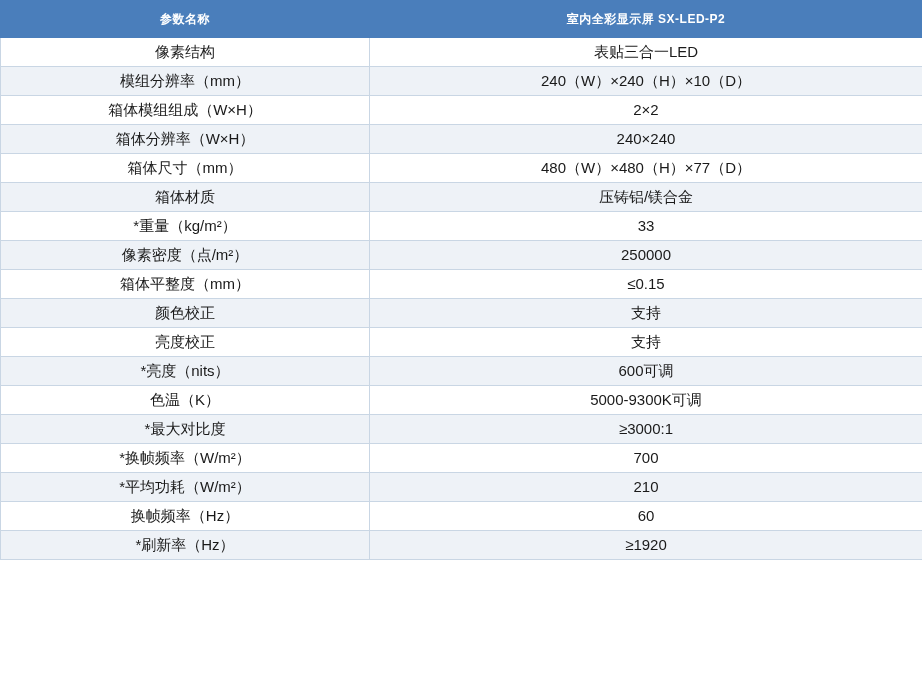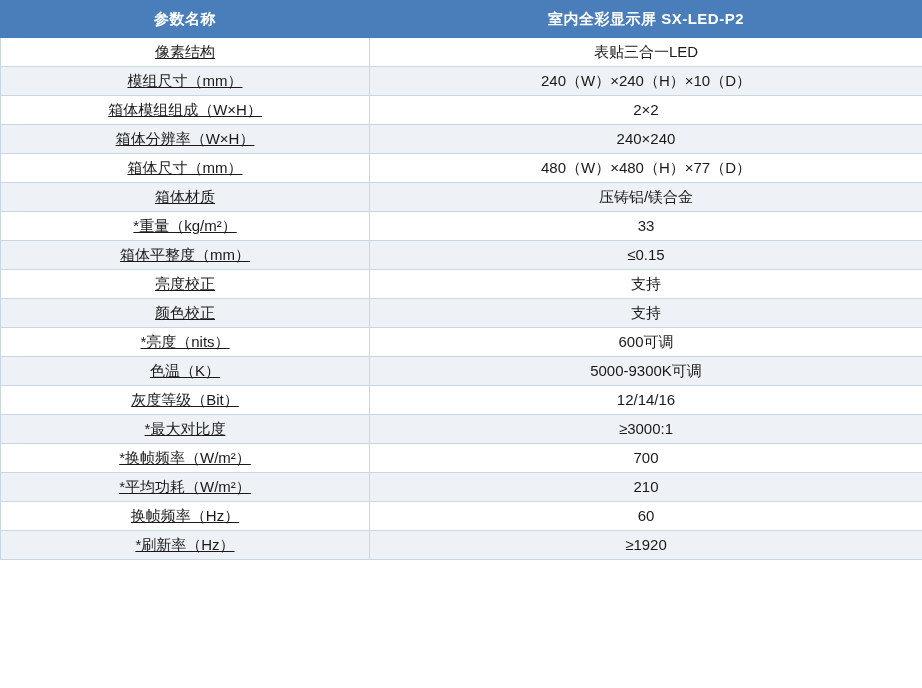--- a/index.html
+++ b/index.html
@@ -30,34 +30,33 @@
     color: #1a1a1a;
     padding: 0;
     height: 28px;
     line-height: 1.25;
     font-weight: normal;
   }
   .spec-table thead th {
     background: #4a7ebb;
     color: #ffffff;
     font-weight: bold;
-    font-size: 15px;
+    font-size: 12px;
     height: 36px;
     border: 1px solid #4a7ebb;
     letter-spacing: 0.5px;
   }
   .spec-table tbody tr:nth-child(odd) td {
     background: #ffffff;
   }
   .spec-table tbody tr:nth-child(even) td {
     background: #eef2f7;
   }
   .cell-name {
     white-space: nowrap;
-    text-decoration: underline;
   }
   .cell-value {
     white-space: nowrap;
   }
 </style>
 </head>
 <body>
 
 <table class="spec-table">
   <colgroup>
@@ -69,21 +68,21 @@
       <th>参数名称</th>
       <th>室内全彩显示屏 SX-LED-P2</th>
     </tr>
   </thead>
   <tbody id="table-body">
       <tr>
         <td class="cell-name">像素结构</td>
         <td class="cell-value">表贴三合一LED</td>
       </tr>
       <tr>
-        <td class="cell-name">模组尺寸（mm）</td>
+        <td class="cell-name">模组分辨率（mm）</td>
         <td class="cell-value">240（W）×240（H）×10（D）</td>
       </tr>
       <tr>
         <td class="cell-name">箱体模组组成（W×H）</td>
         <td class="cell-value">2×2</td>
       </tr>
       <tr>
         <td class="cell-name">箱体分辨率（W×H）</td>
         <td class="cell-value">240×240</td>
       </tr>
@@ -93,42 +92,42 @@
       </tr>
       <tr>
         <td class="cell-name">箱体材质</td>
         <td class="cell-value">压铸铝/镁合金</td>
       </tr>
       <tr>
         <td class="cell-name">*重量（kg/m²）</td>
         <td class="cell-value">33</td>
       </tr>
       <tr>
+        <td class="cell-name">像素密度（点/m²）</td>
+        <td class="cell-value">250000</td>
+      </tr>
+      <tr>
         <td class="cell-name">箱体平整度（mm）</td>
         <td class="cell-value">≤0.15</td>
       </tr>
       <tr>
-        <td class="cell-name">亮度校正</td>
+        <td class="cell-name">颜色校正</td>
         <td class="cell-value">支持</td>
       </tr>
       <tr>
-        <td class="cell-name">颜色校正</td>
+        <td class="cell-name">亮度校正</td>
         <td class="cell-value">支持</td>
       </tr>
       <tr>
         <td class="cell-name">*亮度（nits）</td>
         <td class="cell-value">600可调</td>
       </tr>
       <tr>
         <td class="cell-name">色温（K）</td>
         <td class="cell-value">5000-9300K可调</td>
-      </tr>
-      <tr>
-        <td class="cell-name">灰度等级（Bit）</td>
-        <td class="cell-value">12/14/16</td>
       </tr>
       <tr>
         <td class="cell-name">*最大对比度</td>
         <td class="cell-value">≥3000:1</td>
       </tr>
       <tr>
         <td class="cell-name">*换帧频率（W/m²）</td>
         <td class="cell-value">700</td>
       </tr>
       <tr>

